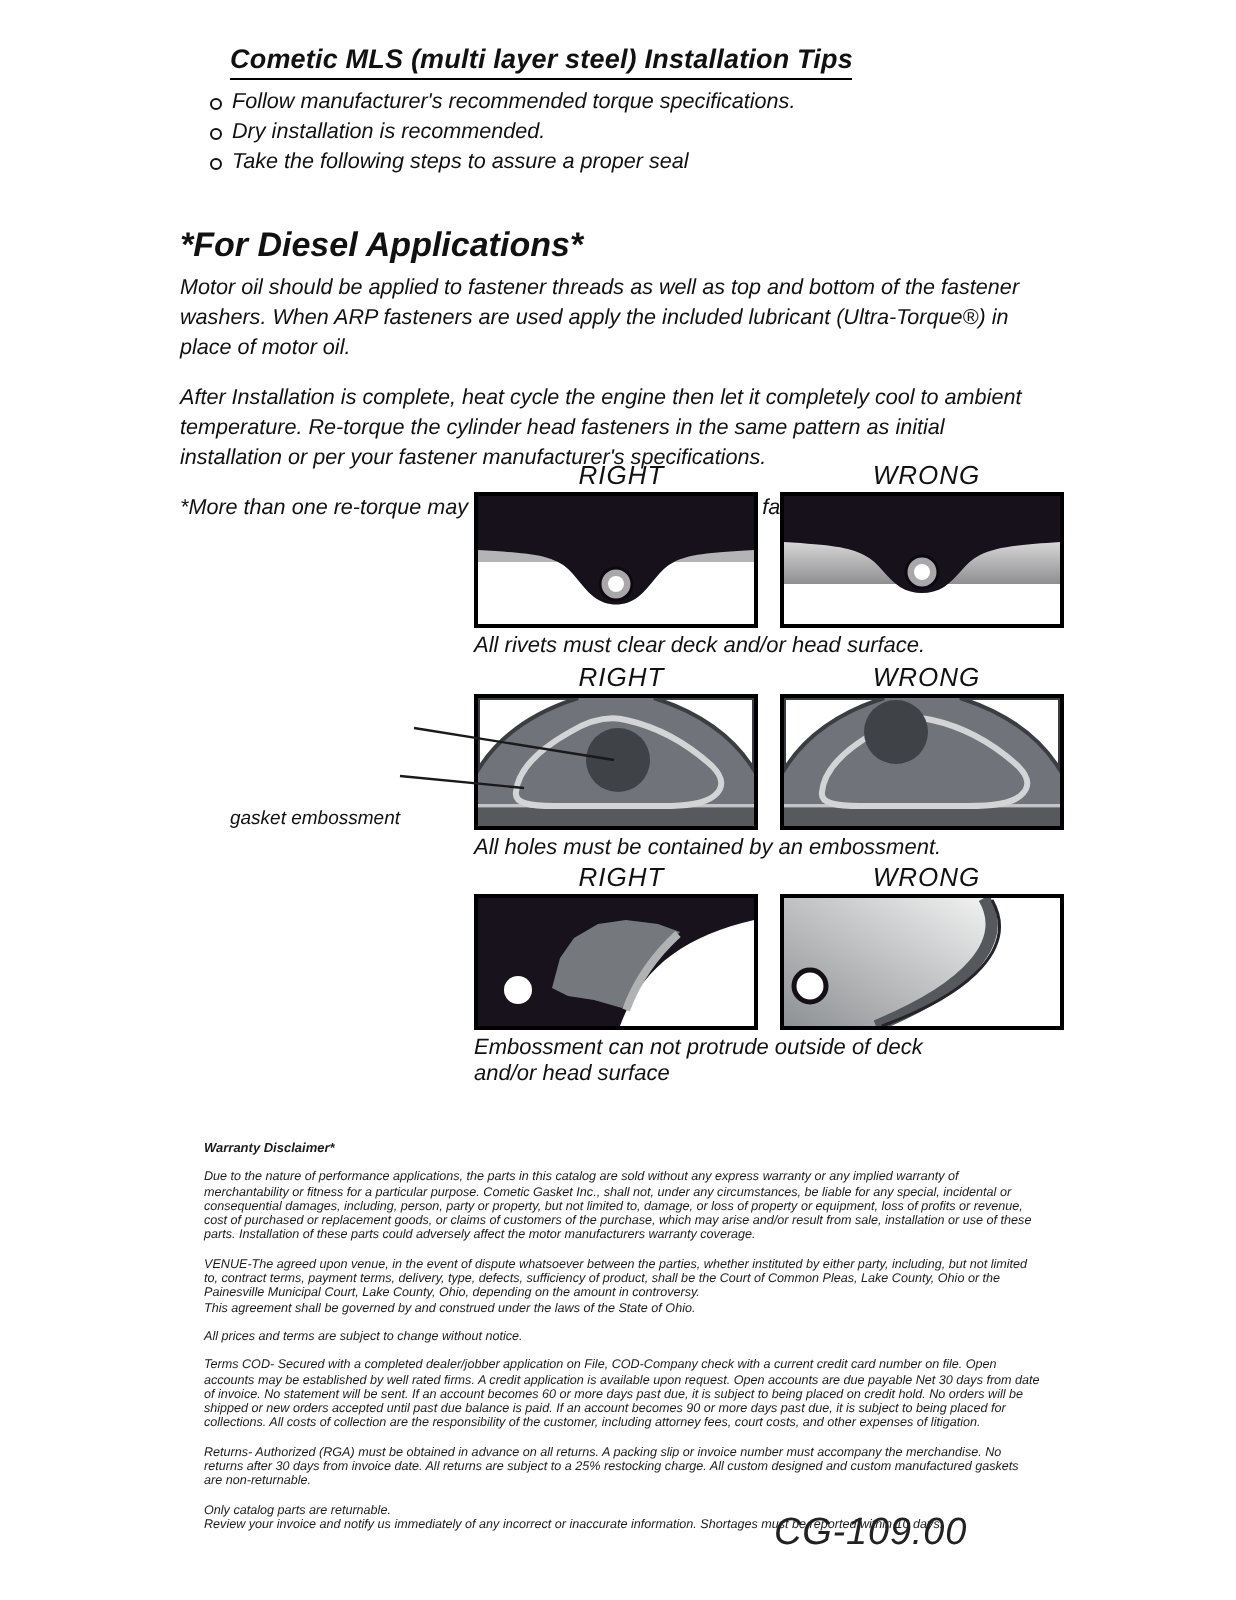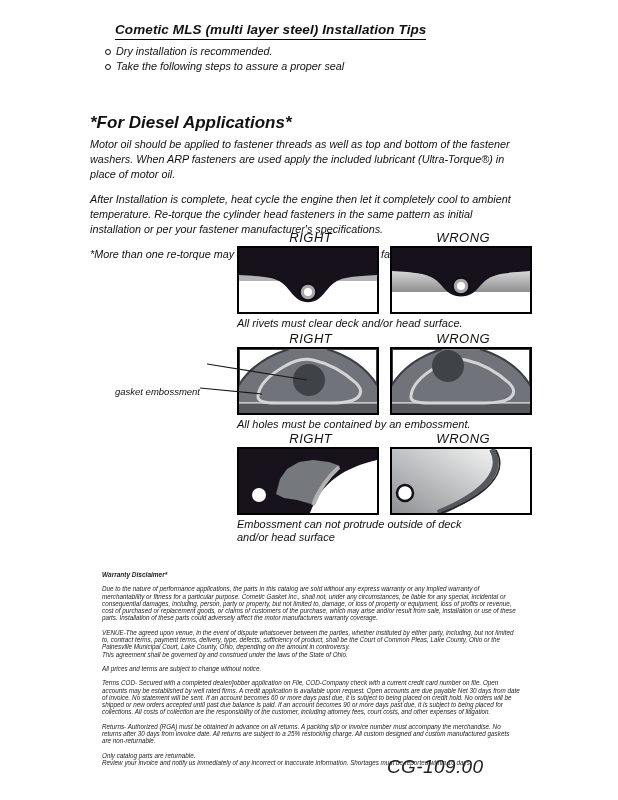--- a/index.html
+++ b/index.html
@@ -33,20 +33,21 @@
   .code{position:absolute;left:387px;top:756px;font-size:19px;letter-spacing:.4px;color:#222;}
 </style>
 </head>
 <body>
 
 <div class="page">
 
   <div class="title">Cometic MLS (multi layer steel) Installation Tips</div>
 
   <div class="bullets">
+    <div class="b">Follow manufacturer's recommended torque specifications.</div>
     <div class="b">Dry installation is recommended.</div>
     <div class="b">Take the following steps to assure a proper seal</div>
   </div>
 
   <div class="diesel">
     <h2>*For Diesel Applications*</h2>
     <p>Motor oil should be applied to fastener threads as well as top and bottom of the fastener washers. When ARP fasteners are used apply the included lubricant (Ultra-Torque®) in place of motor oil.</p>
     <p>After Installation is complete, heat cycle the engine then let it completely cool to ambient temperature. Re-torque the cylinder head fasteners in the same pattern as initial installation or per your fastener manufacturer's specifications.</p>
     <p>*More than one re-torque may be required to achieve proper fastener stretch*</p>
   </div>
@@ -115,21 +116,21 @@
             <rect y="55" width="138" height="9" fill="#57595d"></rect>
             <path d="M19,47 C20,36 30,26 46,17 C56,11 66,9 74,11 C92,15 106,24 117,34 C123,40 123,45 118,49 C113,53 104,54 92,54 L38,54 C27,54 18,53 19,47 Z" fill="none" stroke="#d2d4d6" stroke-width="3"></path>
             <circle cx="56" cy="17" r="16" fill="#3f4246"></circle>
           </svg>
         </div>
       </div>
     </div>
     <div class="fig-caption">All holes must be contained by an embossment.</div>
   </div>
 
-  <div class="fig2-label" style="left:96px;top:386px;width:104px;text-align:right;">gasket embossment</div>
+  <div class="fig2-label" style="left:96px;top:404px;width:104px;text-align:right;">gasket embossment</div>
   <svg class="leader-svg" width="618" height="800" viewBox="0 0 618 800">
     <line x1="207" y1="364" x2="307" y2="380" stroke="#1a1a1a" stroke-width="1.2"></line>
     <line x1="200" y1="388" x2="262" y2="394" stroke="#1a1a1a" stroke-width="1.2"></line>
   </svg>
 
   <div class="fig-row" style="top:431px;">
     <div class="fig-pair">
       <div class="fig-col">
         <div class="fig-head">RIGHT</div>
         <div class="fig-box">

